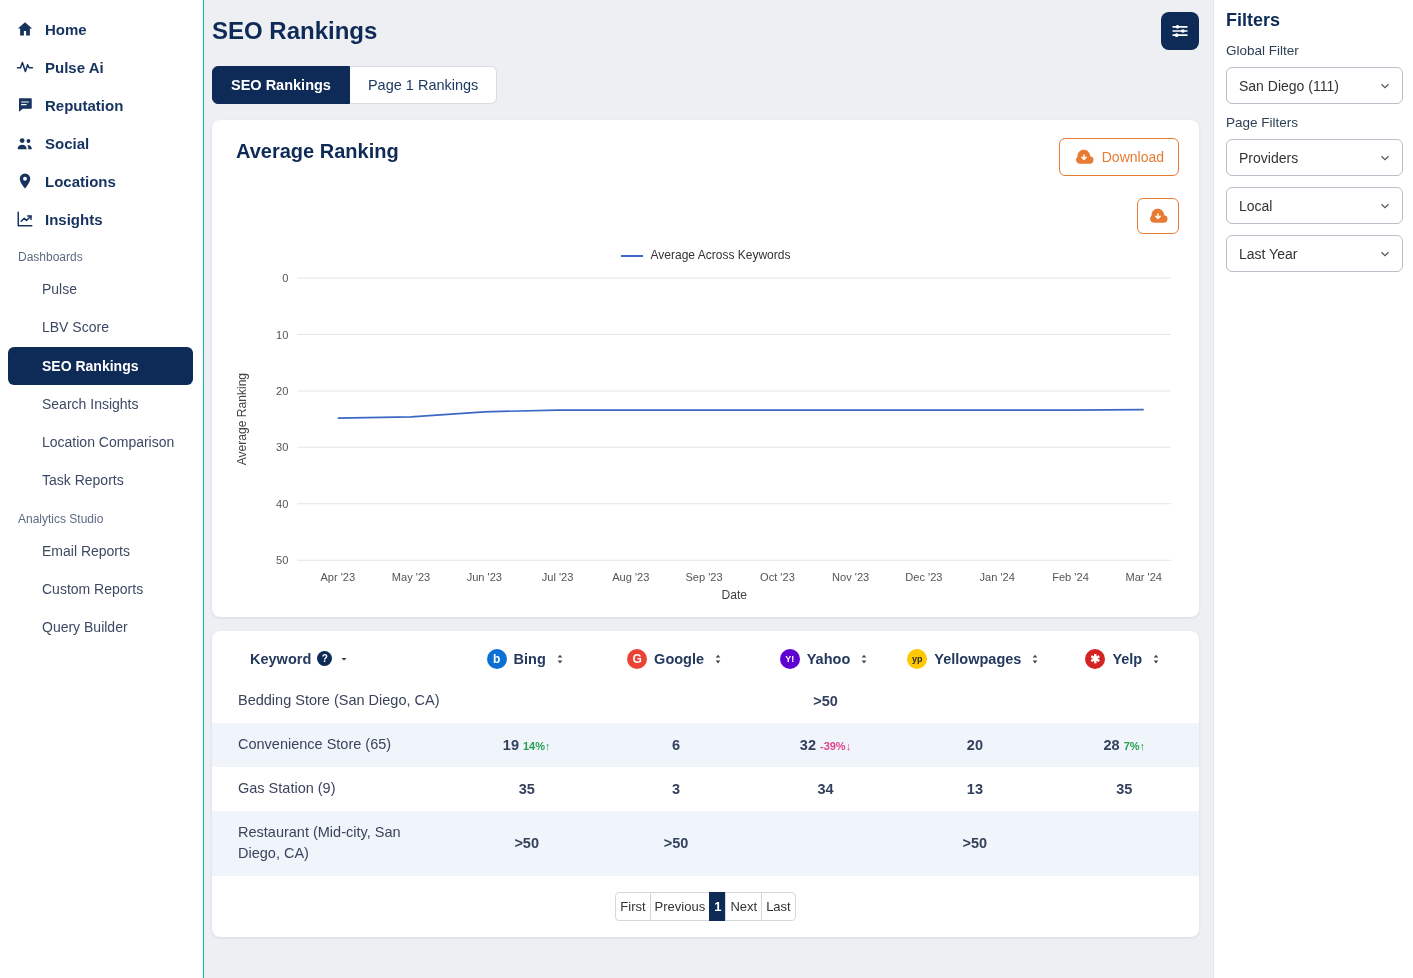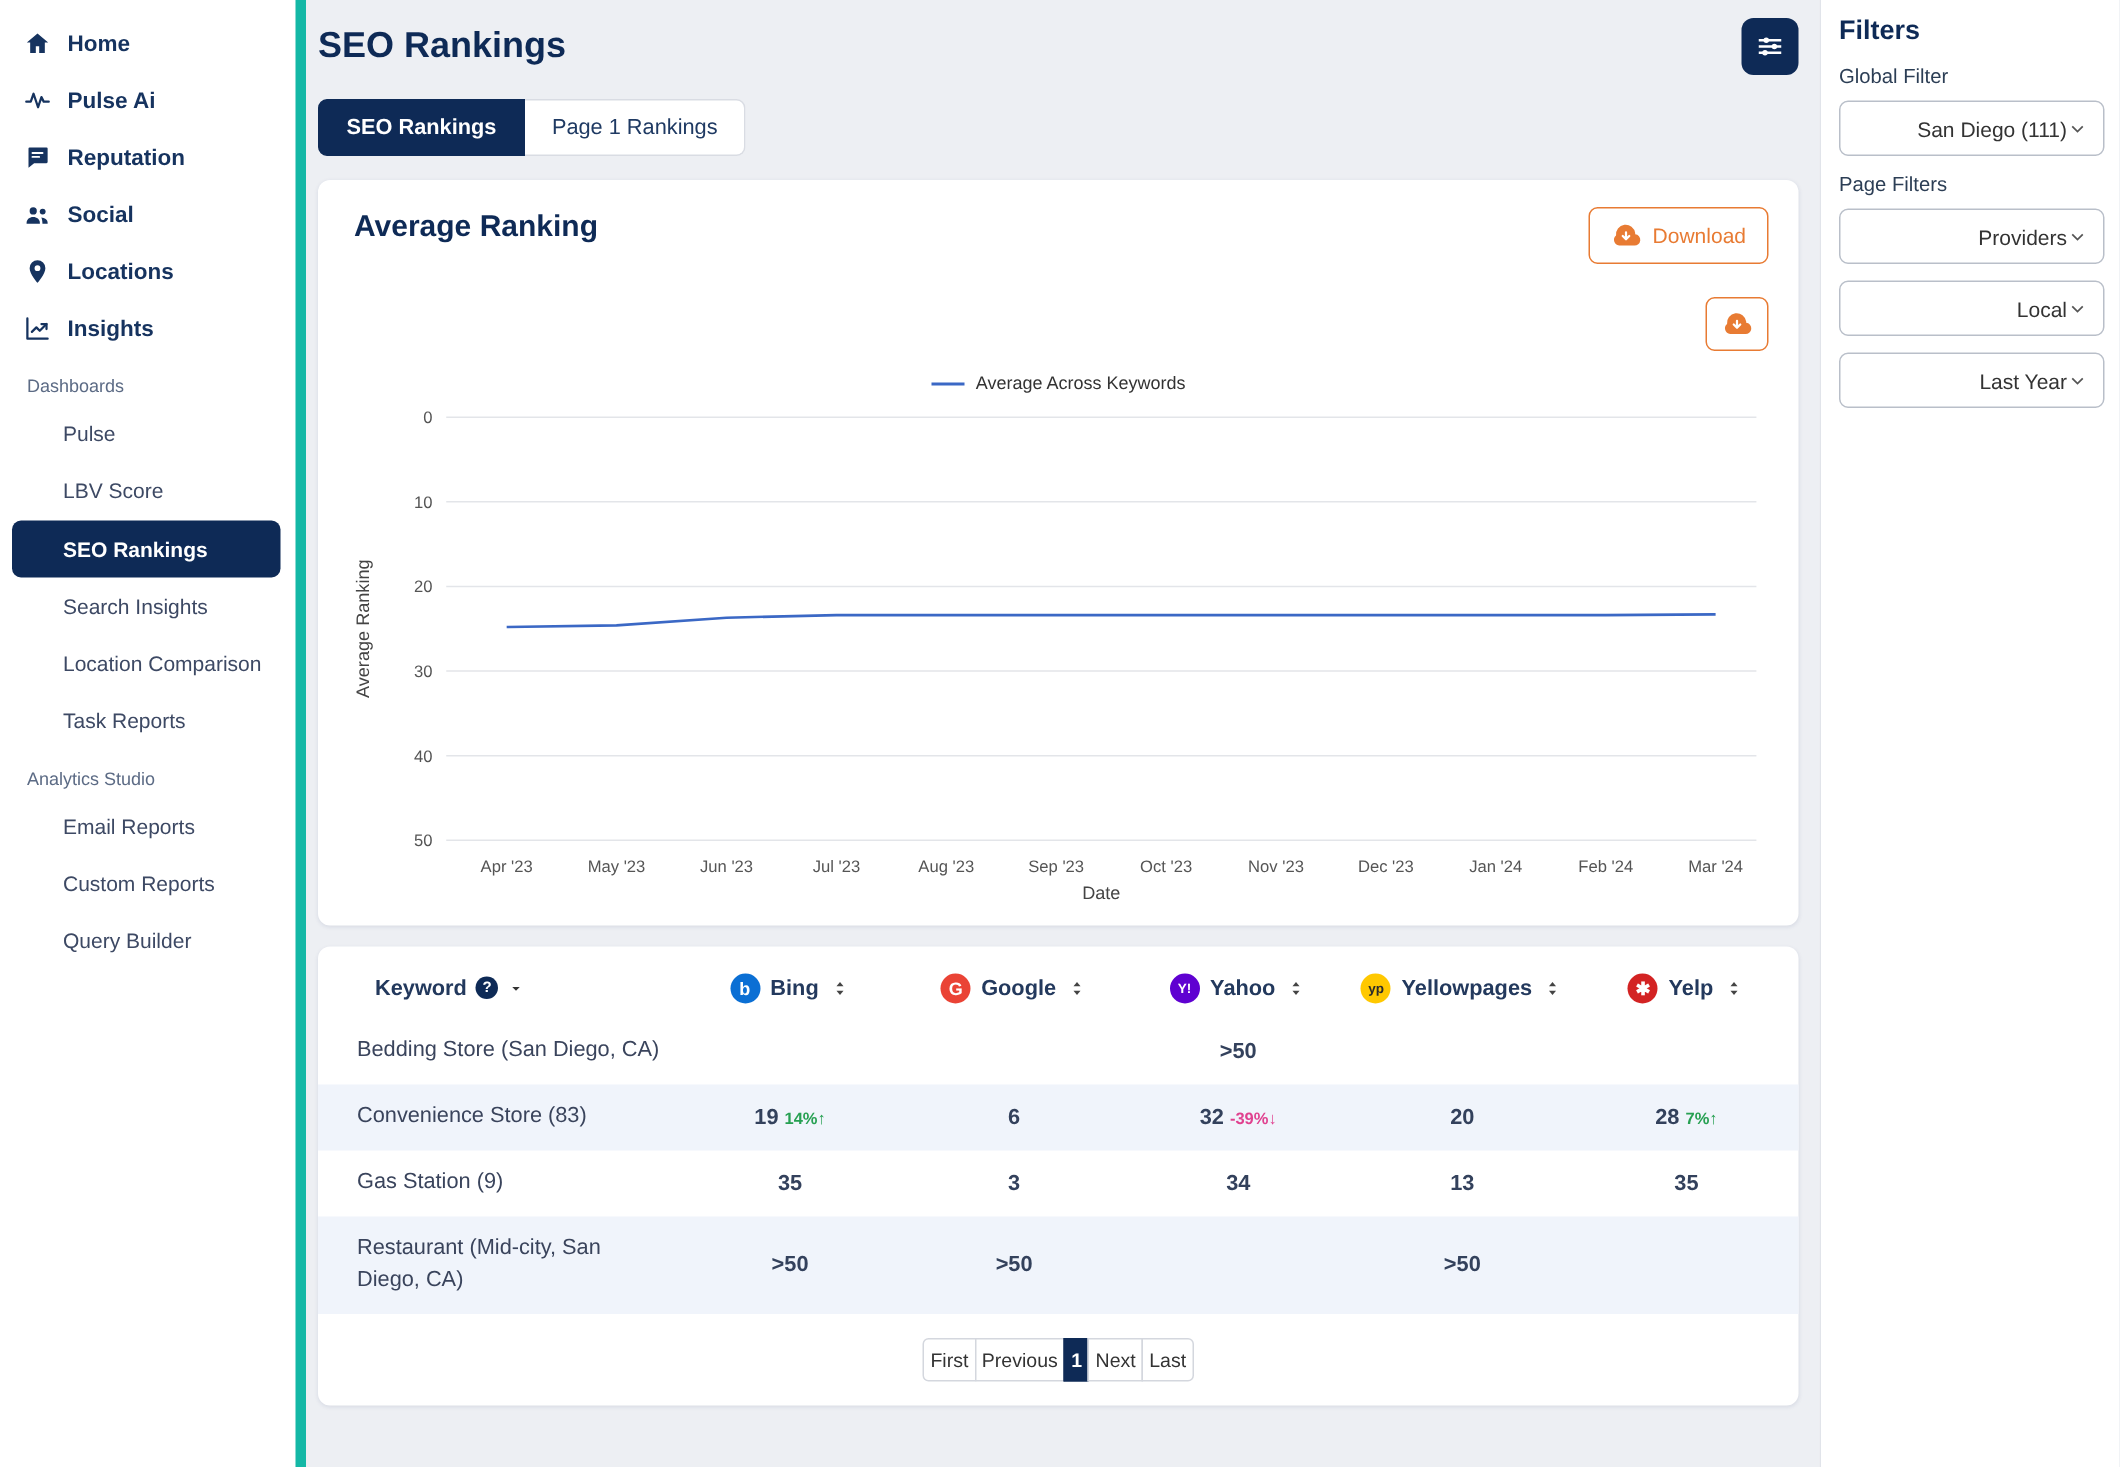--- a/index.html
+++ b/index.html
@@ -6,21 +6,21 @@
   html,body { margin:0; padding:0; }
   body {
     width:1413px; height:978px;
     font-family:"Liberation Sans", sans-serif;
     background:#edeff3; color:#333;
     display:flex; overflow:hidden;
   }
   
   .left-sidebar {
     width:204px; flex-shrink:0; background:#fff;
-    border-right:7px solid #14b8a6; padding-top:10px; overflow:hidden;
+    border-right:1px solid #14b8a6; padding-top:10px; overflow:hidden;
   }
   .nav-item {
     display:flex; align-items:center; gap:11px;
     padding:10px 16px; font-size:15px; font-weight:700; color:#16335f; cursor:pointer;
   }
   .nav-item svg { width:18px; height:18px; flex-shrink:0; }
   .section-label { font-size:12px; color:#5c6b85; padding:12px 16px 6px 18px; }
   .sub-item {
     padding:9px 14px 9px 42px; font-size:14px; color:#3d4964; cursor:pointer; line-height:1.45;
   }
@@ -104,21 +104,21 @@
   .pg-btn.active { background:#0e2a56; color:#fff; border-color:#0e2a56; font-weight:700; }
   
   .right-panel {
     width:200px; flex-shrink:0; background:#fff; border-left:1px solid #e1e4ea;
     padding:10px 10px 0 12px;
   }
   .filters-title { margin:0 0 12px; font-size:18px; font-weight:700; color:#0e2a56; }
   .f-label { font-size:13.5px; color:#2c3e55; margin:4px 0 9px; }
   .select {
     height:37px; border:1px solid #b9bfc9; border-radius:6px; background:#fff;
-    display:flex; align-items:center; justify-content:flex-end;
+    display:flex; align-items:center; justify-content:space-between;
     padding:0 10px 0 12px; font-size:14px; color:#333; cursor:pointer; margin-bottom:11px;
   }
   .select svg { width:14px; height:14px; stroke:#555; flex-shrink:0; }
 </style>
 </head>
 <body>
 
 <aside class="left-sidebar">
   <nav id="nav-main">
       <div class="nav-item">
@@ -333,21 +333,21 @@
     <div id="table-body">
         <div class="t-row">
           <div class="kw-cell">Bedding Store (San Diego, CA)</div>
           <div class="num-cell"></div>
           <div class="num-cell"></div>
           <div class="num-cell"><span>&gt;50</span></div>
           <div class="num-cell"></div>
           <div class="num-cell"></div>
         </div>
         <div class="t-row stripe">
-          <div class="kw-cell">Convenience Store (83)</div>
+          <div class="kw-cell">Convenience Store (65)</div>
           <div class="num-cell"><span>19</span><span class="chg up">14%↑</span></div>
           <div class="num-cell"><span>6</span></div>
           <div class="num-cell"><span>32</span><span class="chg down">-39%↓</span></div>
           <div class="num-cell"><span>20</span></div>
           <div class="num-cell"><span>28</span><span class="chg up">7%↑</span></div>
         </div>
         <div class="t-row">
           <div class="kw-cell">Gas Station (9)</div>
           <div class="num-cell"><span>35</span></div>
           <div class="num-cell"><span>3</span></div>

